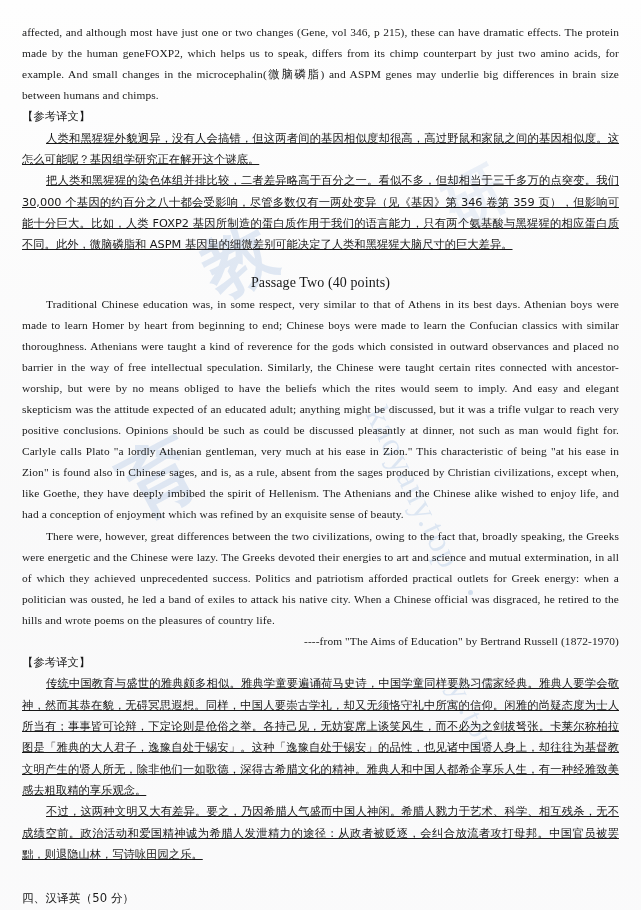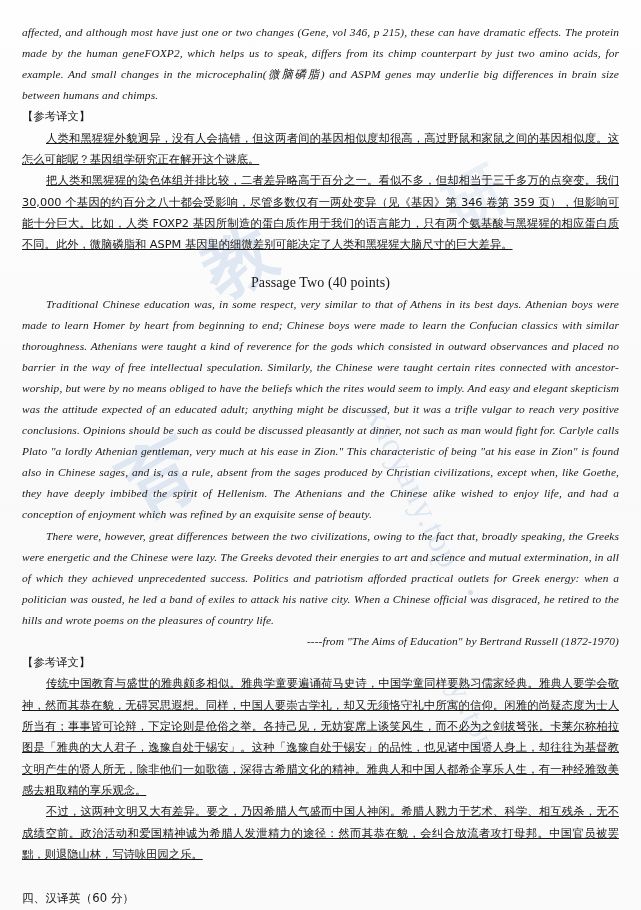--- a/index.html
+++ b/index.html
@@ -88,21 +88,20 @@
     text-align: justify;
     text-justify: inter-word;
     letter-spacing: .1px;
   }
 
   .en {
     font-family: "Liberation Serif", "DejaVu Serif", serif;
     font-size: 11.4px;
     line-height: 21.1px;
     text-align: justify;
-    font-style: italic;
   }
 
   .cn {
     font-family: "DejaVu Sans", "Liberation Sans", sans-serif;
     font-size: 11.3px;
     line-height: 21.3px;
     text-align: justify;
     letter-spacing: 0;
     text-decoration: underline;
   }
@@ -169,22 +168,22 @@
     <p class="en indent-en">Traditional Chinese education was, in some respect, very similar to that of Athens in its best days. Athenian boys were made to learn Homer by heart from beginning to end; Chinese boys were made to learn the Confucian classics with similar thoroughness. Athenians were taught a kind of reverence for the gods which consisted in outward observances and placed no barrier in the way of free intellectual speculation. Similarly, the Chinese were taught certain rites connected with ancestor-worship, but were by no means obliged to have the beliefs which the rites would seem to imply. And easy and elegant skepticism was the attitude expected of an educated adult; anything might be discussed, but it was a trifle vulgar to reach very positive conclusions. Opinions should be such as could be discussed pleasantly at dinner, not such as man would fight for. Carlyle calls Plato "a lordly Athenian gentleman, very much at his ease in Zion." This characteristic of being "at his ease in Zion" is found also in Chinese sages, and is, as a rule, absent from the sages produced by Christian civilizations, except when, like Goethe, they have deeply imbibed the spirit of Hellenism. The Athenians and the Chinese alike wished to enjoy life, and had a conception of enjoyment which was refined by an exquisite sense of beauty.</p>
 
     <p class="en indent-en">There were, however, great differences between the two civilizations, owing to the fact that, broadly speaking, the Greeks were energetic and the Chinese were lazy. The Greeks devoted their energies to art and science and mutual extermination, in all of which they achieved unprecedented success. Politics and patriotism afforded practical outlets for Greek energy: when a politician was ousted, he led a band of exiles to attack his native city. When a Chinese official was disgraced, he retired to the hills  and wrote poems on the pleasures of country life.</p>
 
     <p class="en right">----from "The Aims of Education" by Bertrand Russell (1872-1970)</p>
 
     <p class="label-cn">【参考译文】</p>
 
     <p class="cn indent-cn">传统中国教育与盛世的雅典颇多相似。雅典学童要遍诵荷马史诗，中国学童同样要熟习儒家经典。雅典人要学会敬神，然而其恭在貌，无碍冥思遐想。同样，中国人要崇古学礼，却又无须恪守礼中所寓的信仰。闲雅的尚疑态度为士人所当有；事事皆可论辩，下定论则是伧俗之举。各持己见，无妨宴席上谈笑风生，而不必为之剑拔弩张。卡莱尔称柏拉图是「雅典的大人君子，逸豫自处于锡安」。这种「逸豫自处于锡安」的品性，也见诸中国贤人身上，却往往为基督教文明产生的贤人所无，除非他们一如歌德，深得古希腊文化的精神。雅典人和中国人都希企享乐人生，有一种经雅致美感去粗取精的享乐观念。</p>
 
-    <p class="cn indent-cn">不过，这两种文明又大有差异。要之，乃因希腊人气盛而中国人神闲。希腊人戮力于艺术、科学、相互残杀，无不成绩空前。政治活动和爱国精神诚为希腊人发泄精力的途径：然而其恭在貌，会纠合放流者攻打母邦。中国官员被罢黜，则退隐山林，写诗咏田园之乐。</p>
+    <p class="cn indent-cn">不过，这两种文明又大有差异。要之，乃因希腊人气盛而中国人神闲。希腊人戮力于艺术、科学、相互残杀，无不成绩空前。政治活动和爱国精神诚为希腊人发泄精力的途径：从政者被贬逐，会纠合放流者攻打母邦。中国官员被罢黜，则退隐山林，写诗咏田园之乐。</p>
 
     <div class="gap-lg"></div>
 
-    <p class="section-head">四、汉译英（60 分）</p>
+    <p class="section-head">四、汉译英（50 分）</p>
 
     <p class="passage-head">Passage One (40 points)</p>
 
   </div>
 </div>
 
 </body></html>

